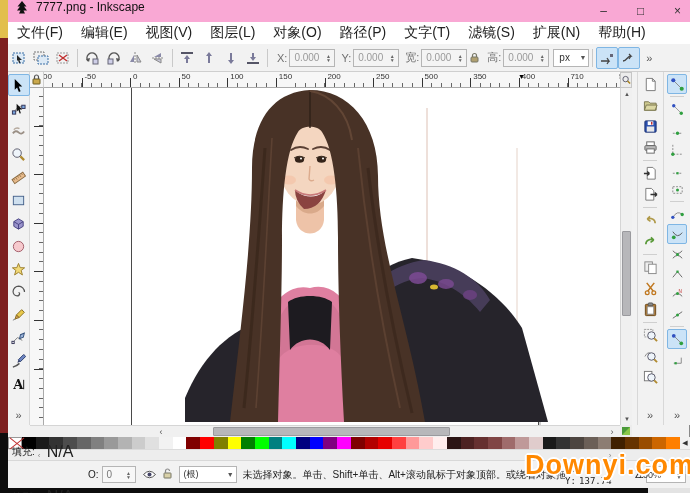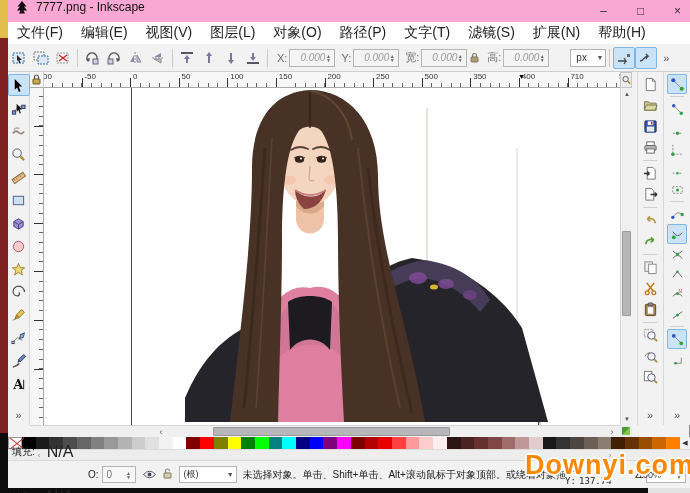--- a/index.html
+++ b/index.html
@@ -21,25 +21,25 @@
   .win-btn{width:37px;height:22px;display:flex;align-items:center;justify-content:center;font-size:12px;color:#333;}
   .menubar{left:0;top:22px;width:682px;height:22px;background:#fff;display:flex;align-items:center;border-bottom:1px solid #e5e5e5;}
   .menu-item{padding:2px 9px;font-size:14px;color:#222;}
   .toolbar{left:0;top:44px;width:682px;height:28px;background:#f2f2f2;border-bottom:1px solid #cfcfcf;display:flex;align-items:center;box-sizing:border-box;}
   .tbtn{width:22px;height:22px;display:flex;align-items:center;justify-content:center;flex:none;}
   .tbtn.hl{background:#cbe3f7;border:1px solid #7fb6e4;box-sizing:border-box;border-radius:2px;}
   .vsep{width:1px;height:18px;background:#c9c9c9;margin:0 3px;flex:none;}
   .i{display:block;}
   .fld-label{font-size:11px;color:#6f6f6f;margin:0 2px 0 6px;flex:none;}
   .numbox{position:relative;width:46px;height:18px;background:#f4f4f4;border:1px solid #b5b5b5;box-sizing:border-box;
-     font-size:10px;color:#9a9a9a;display:flex;align-items:center;padding-left:10px;flex:none;font-style:italic;}
+     font-size:10px;color:#9a9a9a;display:flex;align-items:center;padding-left:4px;flex:none;}
   .spin{position:absolute;right:1px;top:0;width:10px;height:16px;display:flex;flex-direction:column;align-items:center;justify-content:center;color:#666;}
   .spin span{font-size:5px;line-height:4px;}
   .unitbox{width:36px;height:18px;background:#fff;border:1px solid #b5b5b5;box-sizing:border-box;font-size:10px;color:#333;
-     display:flex;align-items:center;justify-content:space-between;padding:0 2px 0 5px;flex:none;margin-left:21px;}
+     display:flex;align-items:center;justify-content:space-between;padding:0 2px 0 5px;flex:none;margin-left:4px;}
   .dd-arrow{font-size:7px;color:#555;}
   .overflow{font-size:11px;color:#555;margin-left:6px;}
   
   .main{left:0;top:72px;width:682px;height:353px;}
   .toolbox{left:0;top:0;width:22px;height:353px;background:#f2f2f2;border-right:1px solid #d8d8d8;box-sizing:border-box;
      display:flex;flex-direction:column;align-items:center;padding-top:2px;}
   .toolbox .tbtn{margin-bottom:1px;}
   .ruler-corner{left:22px;top:0;width:14px;height:16px;background:#f6f6f6;border-right:1px solid #cfcfcf;border-bottom:1px solid #aaa;box-sizing:border-box;display:flex;align-items:center;justify-content:center;}
   .hruler{left:36px;top:0;width:576px;height:16px;background:
       repeating-linear-gradient(to right,transparent 0 47.6px,#333 47.6px 48.6px) -10px 100%/100% 9px no-repeat,

